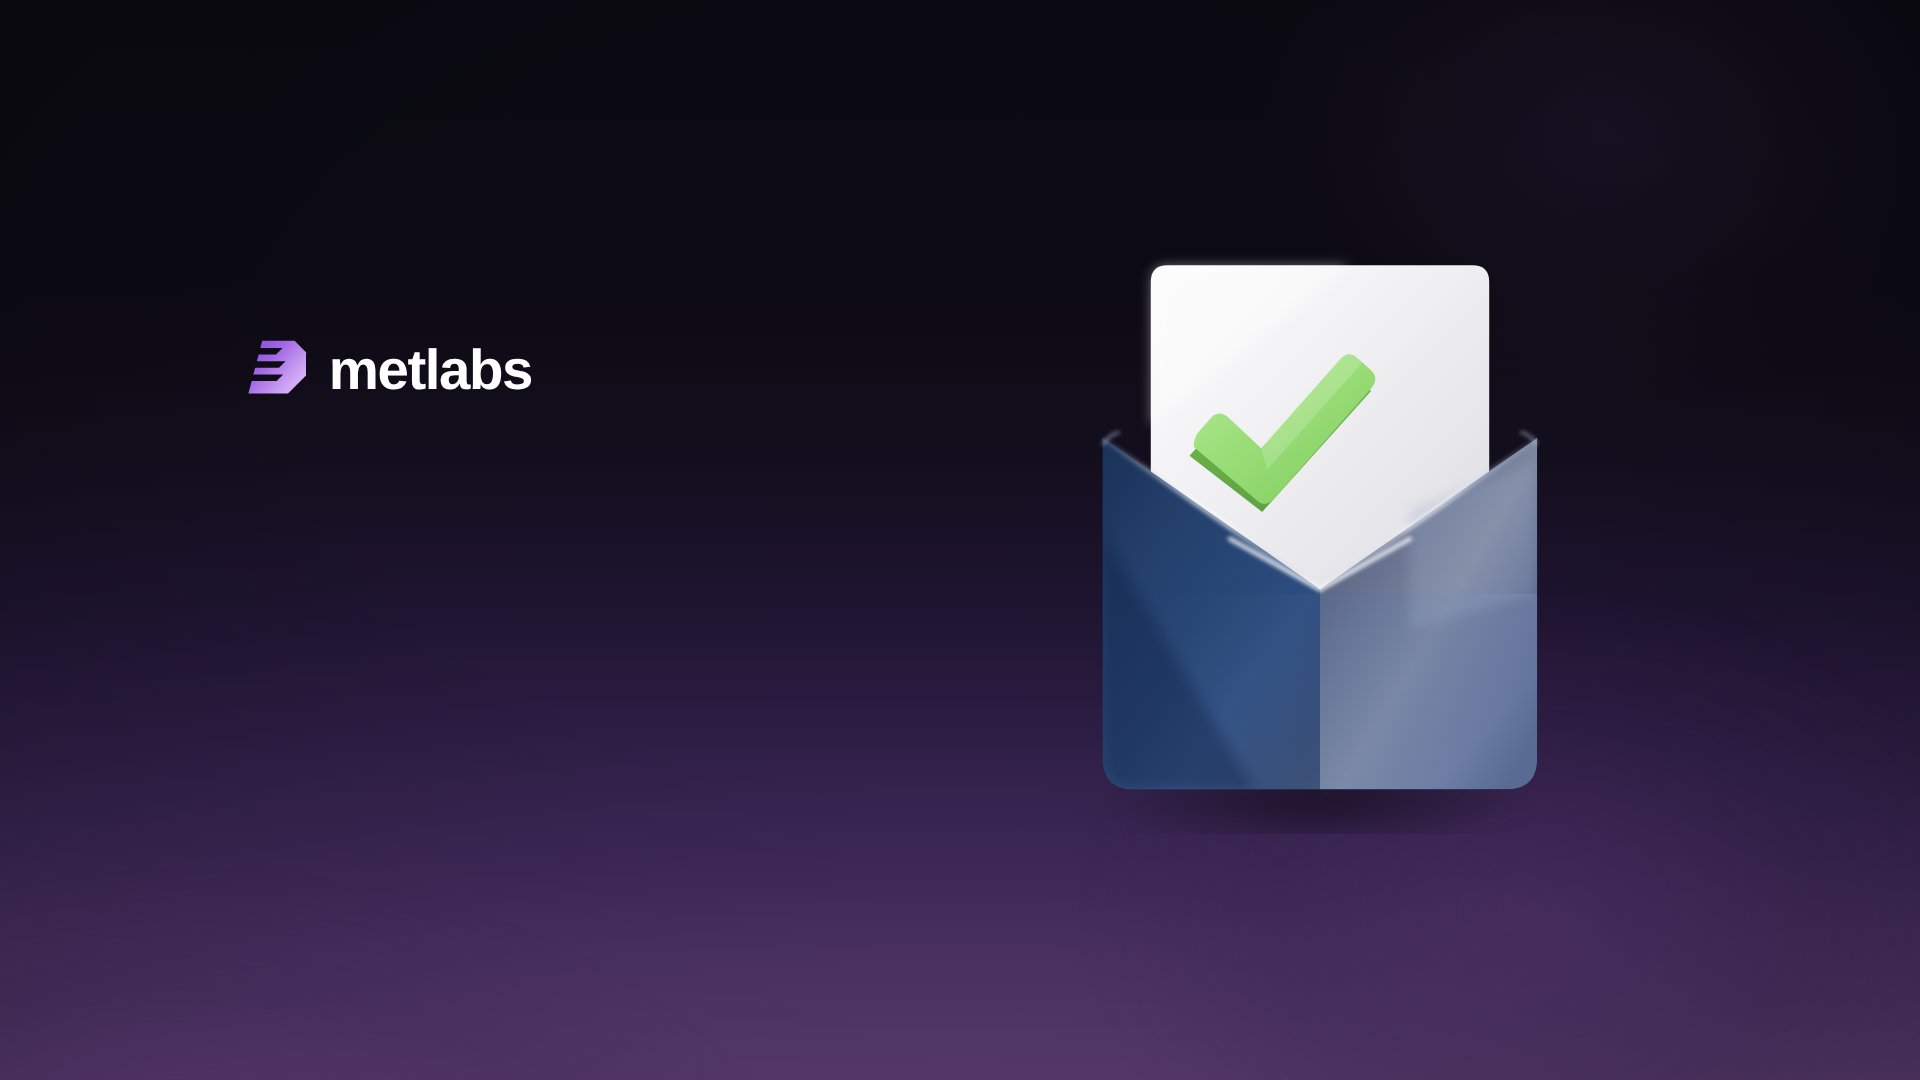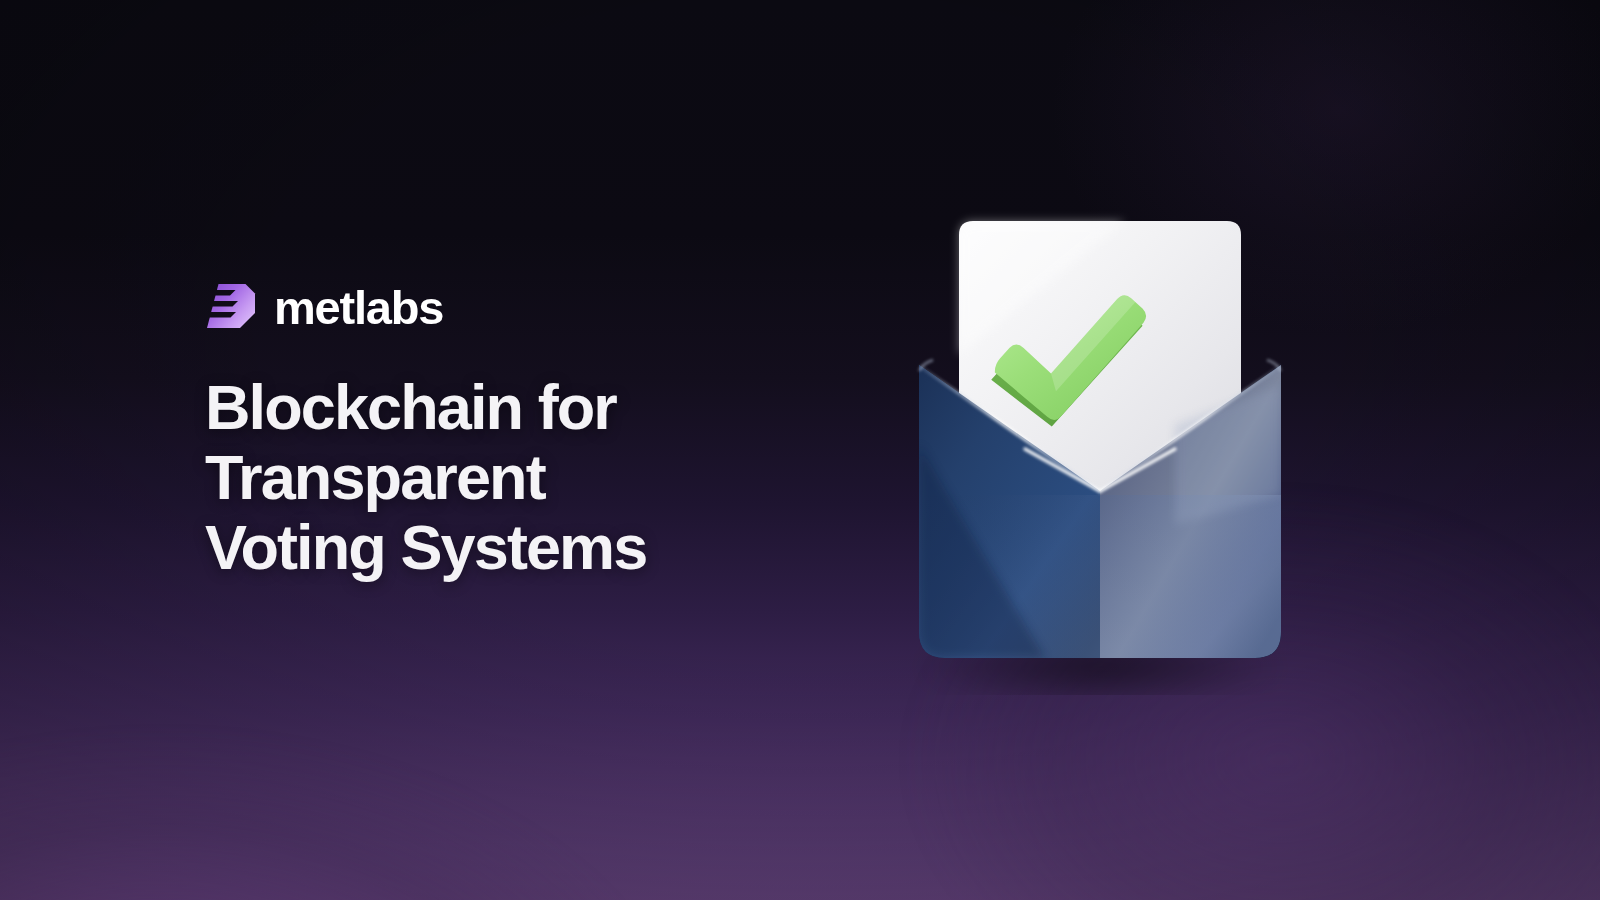--- a/index.html
+++ b/index.html
@@ -144,23 +144,20 @@
             <path d="M 4.0 31.0 L 31.0 31.0 L 25.5 36.4 L -1.5 36.4 Z" fill="#000"></path>
           </mask>
         </defs>
 
         <path d="M 13.5 3.0 L 40.5 3.0 L 50.0 12.5 L 50.0 32.0 L 35.0 47.0 L 24.5 47.0 L 2.0 47.0 L 13.5 3.0 Z" fill="url(#markGrad)" mask="url(#markMask)" transform="translate(0,0)"></path>
       </svg>
 
       <div class="brand-word">metlabs</div>
     </div>
 
-    <h1 class="headline">Blockchain for
-Transparent
-Voting Systems</h1>
   </div>
 
   <div class="illo">
     <svg viewBox="0 0 450 500" xmlns="http://www.w3.org/2000/svg">
       <defs>
 
         <linearGradient id="cardG" x1="0.12" y1="0" x2="0.88" y2="1">
           <stop offset="0%" stop-color="#FBFBFC"></stop>
           <stop offset="30%" stop-color="#F2F2F4"></stop>
           <stop offset="62%" stop-color="#E7E7EB"></stop>

